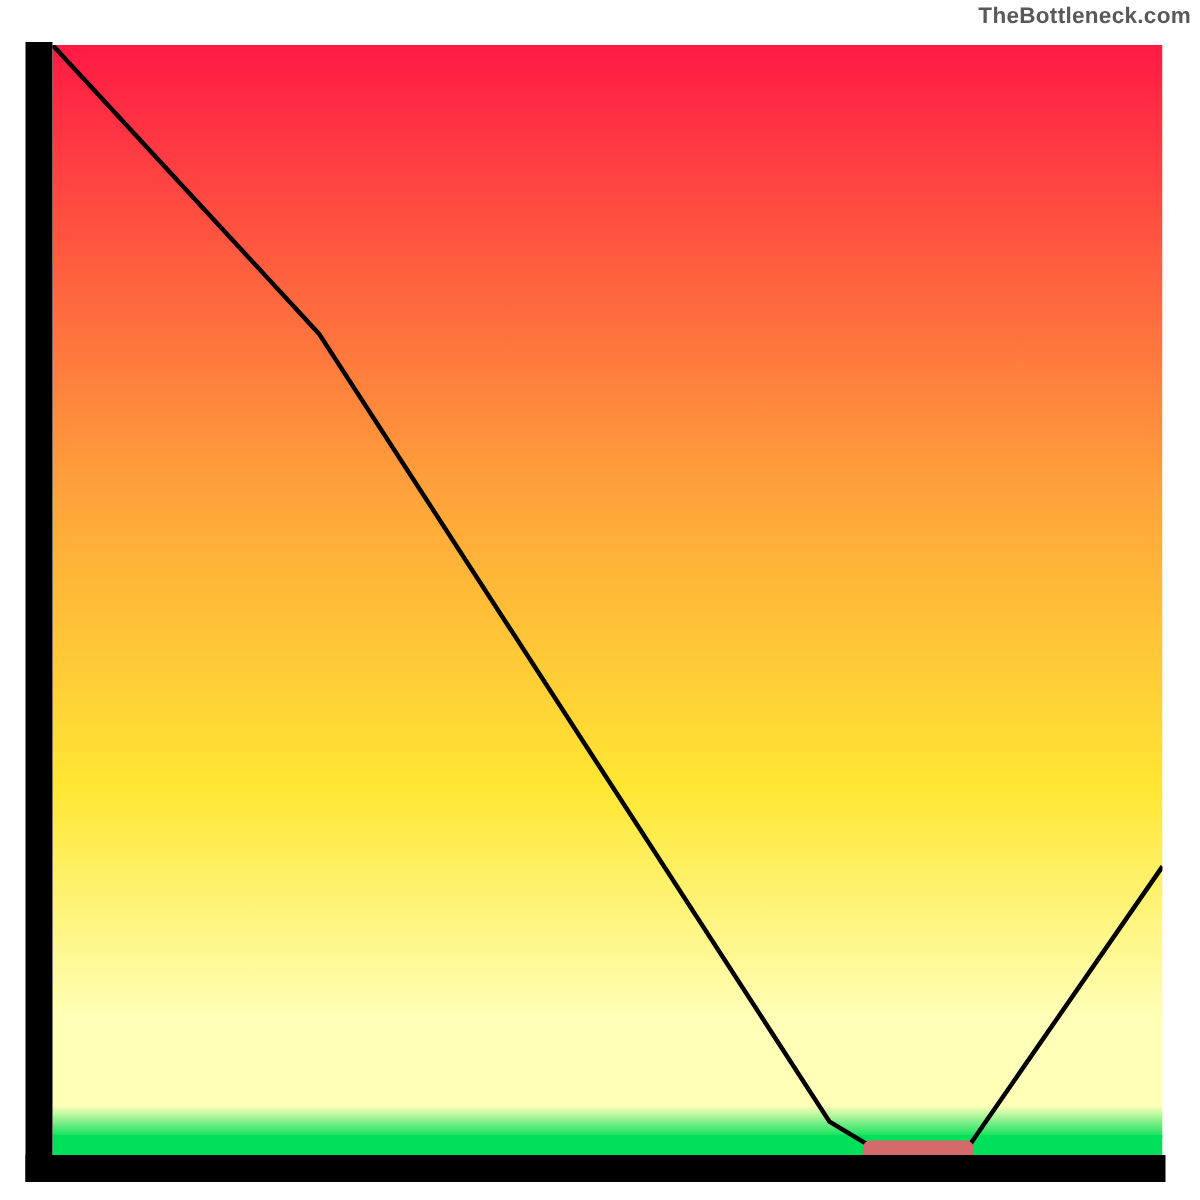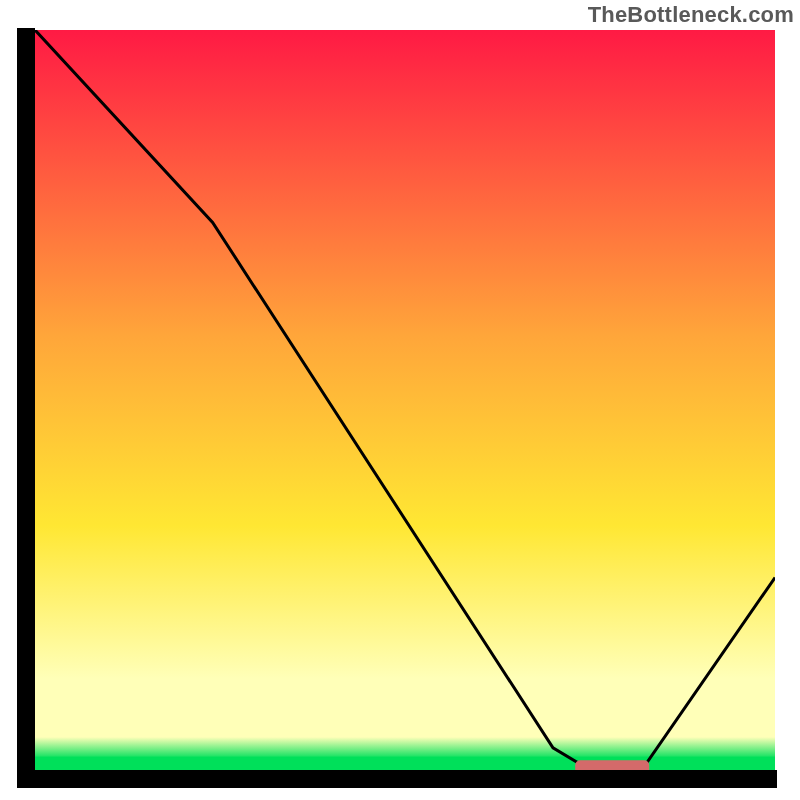--- a/index.html
+++ b/index.html
@@ -13,21 +13,21 @@
   }
   .frame {
     position: relative;
     width: 800px;
     height: 800px;
   }
   .watermark {
     position: absolute;
     top: 2px;
     right: 6px;
-    font-size: 22px;
+    font-size: 15px;
     font-weight: 600;
     color: #595959;
     letter-spacing: 0.2px;
     font-family: "Segoe UI", Arial, sans-serif;
   }
   svg { display: block; }
 </style>
 </head>
 <body>
 <div class="frame">

